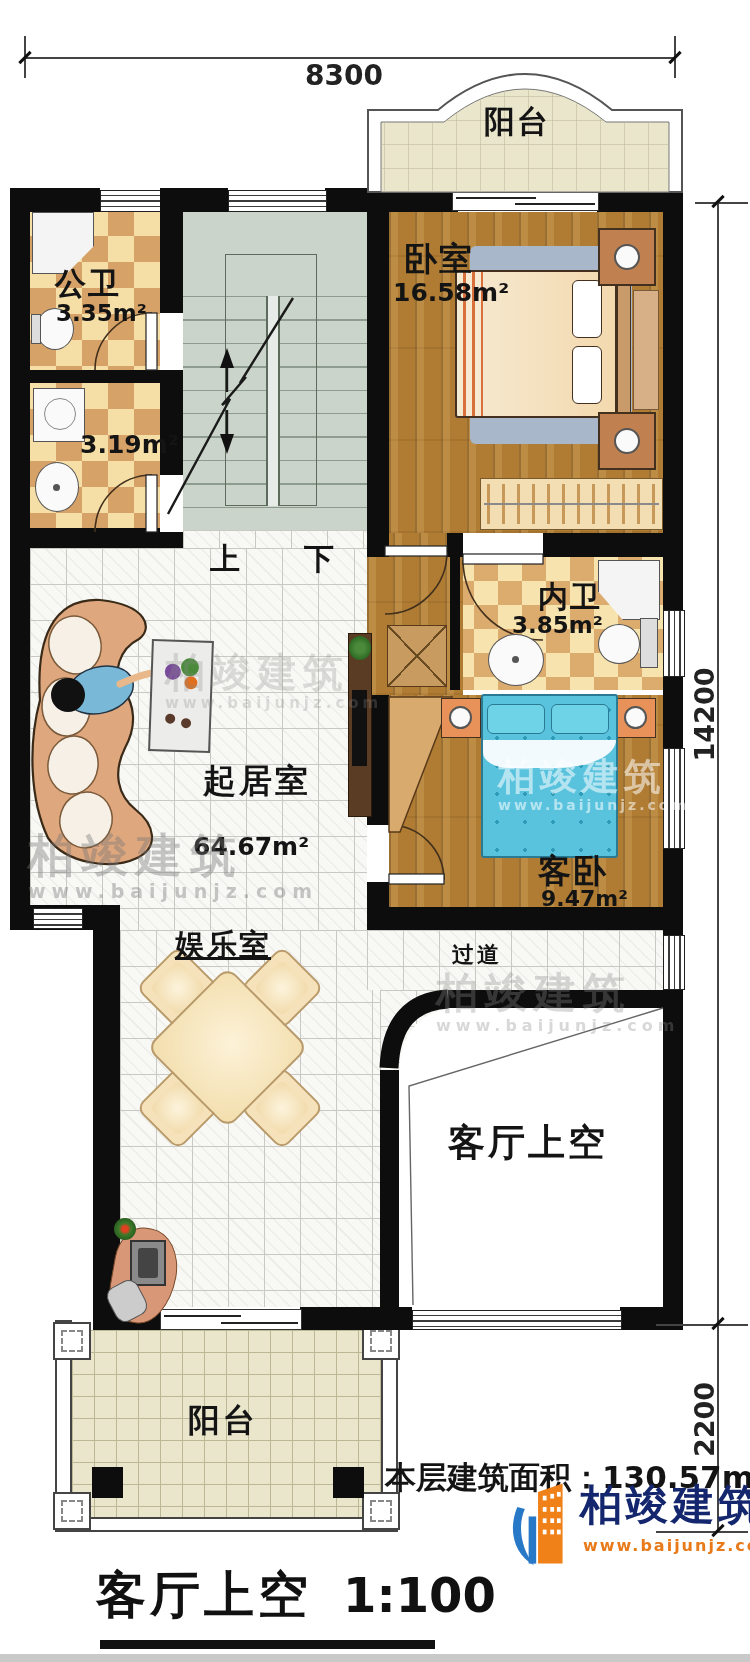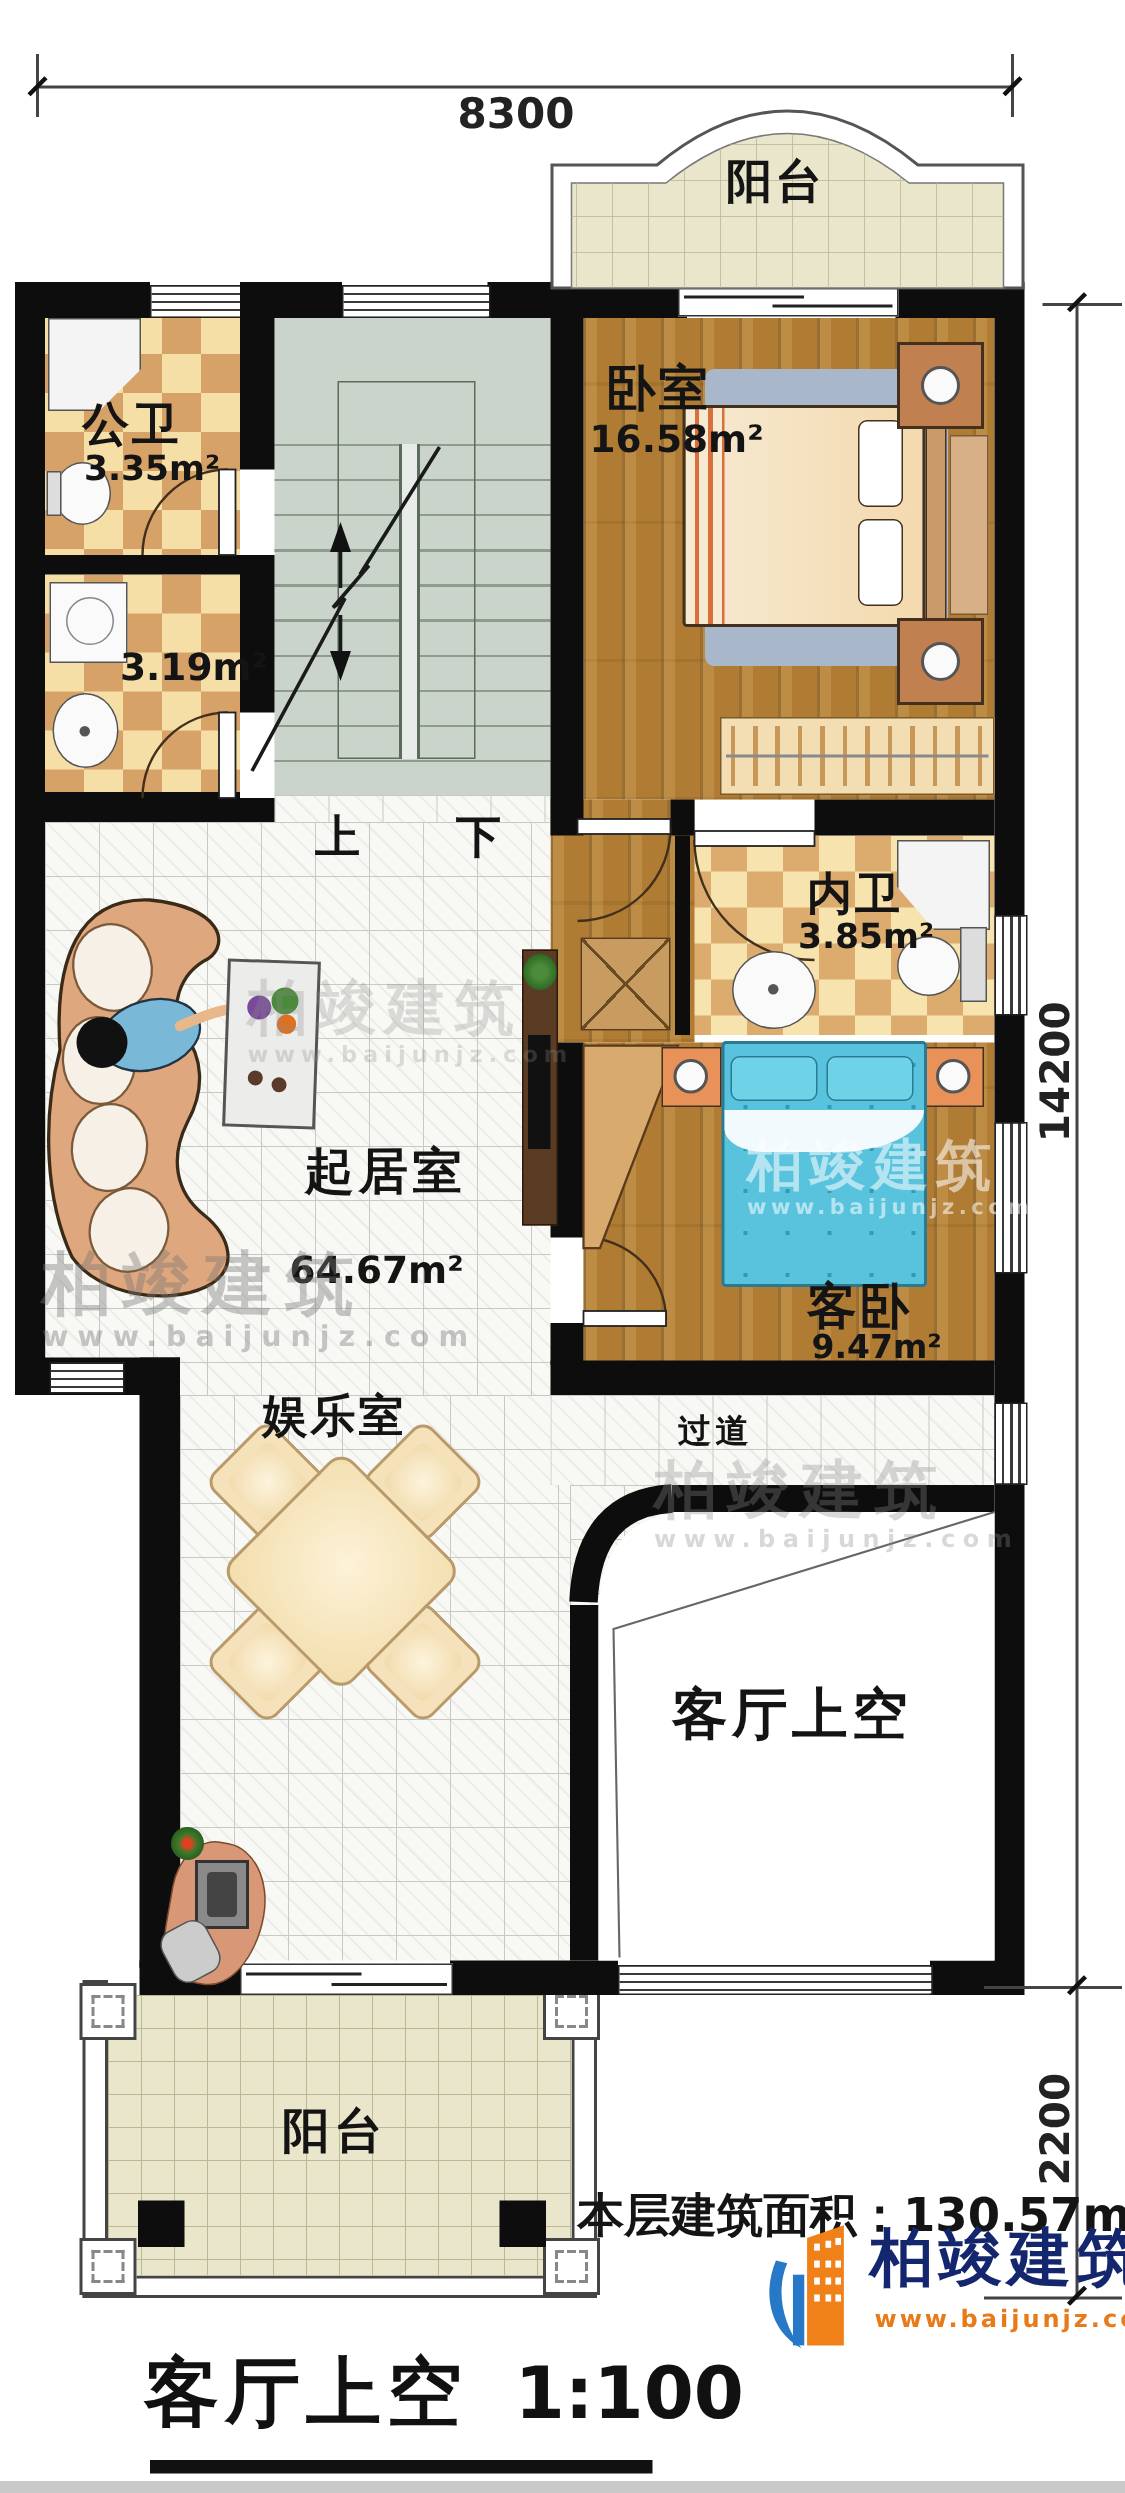--- a/index.html
+++ b/index.html
@@ -286,26 +286,26 @@
   <div class="abs" style="left:110px;top:1282px;width:34px;height:38px;background:#ccc;border:1.5px solid #555;border-radius:30%;transform:rotate(-28deg);box-sizing:border-box;"></div>
   <div class="abs" style="left:114px;top:1218px;width:22px;height:22px;background:radial-gradient(circle,#e04020 18%,#3a7a2a 40%,#2a5a1e 75%);border-radius:50%;"></div>
 
   <div class="rl" style="left:484px;top:106px;font-size:31px;letter-spacing:2px;">阳台</div>
   <div class="rl" style="left:404px;top:242px;font-size:33px;letter-spacing:2px;">卧室</div>
   <div class="rl" style="left:393px;top:280px;font-size:25px;">16.58m²</div>
   <div class="rl" style="left:55px;top:268px;font-size:31px;letter-spacing:2px;">公卫</div>
   <div class="rl" style="left:56px;top:302px;font-size:23px;">3.35m²</div>
   <div class="rl" style="left:80px;top:432px;font-size:25px;">3.19m²</div>
   <div class="rl" style="left:538px;top:582px;font-size:30px;letter-spacing:2px;">内卫</div>
-  <div class="rl" style="left:532px;top:614px;font-size:23px;">3.85m²</div>
+  <div class="rl" style="left:512px;top:614px;font-size:23px;">3.85m²</div>
   <div class="rl" style="left:203px;top:752px;font-size:33px;letter-spacing:3px;margin-top:12px;">起居室</div>
   <div class="rl" style="left:193px;top:834px;font-size:25px;">64.67m²</div>
   <div class="rl" style="left:538px;top:854px;font-size:33px;letter-spacing:2px;">客卧</div>
   <div class="rl" style="left:541px;top:888px;font-size:22px;">9.47m²</div>
-  <div class="rl" style="left:175px;top:930px;font-size:30px;letter-spacing:2px;">娱乐室</div>
+  <div class="rl" style="left:175px;top:930px;font-size:30px;letter-spacing:2px;text-decoration:underline;">娱乐室</div>
   <div class="rl" style="left:452px;top:944px;font-size:22px;letter-spacing:3px;">过道</div>
   <div class="rl" style="left:448px;top:1124px;font-size:37px;letter-spacing:3px;">客厅上空</div>
   <div class="rl" style="left:188px;top:1404px;font-size:32px;letter-spacing:3px;">阳台</div>
   <div class="rl" style="left:210px;top:544px;font-size:30px;">上</div>
   <div class="rl" style="left:304px;top:544px;font-size:30px;">下</div>
 
   <div class="wm" style="left:165px;top:652px;opacity:.28;">
     <span style="font-size:40px;letter-spacing:6px;">柏竣建筑</span>
     <span class="u" style="font-size:15px;letter-spacing:4px;margin-top:4px;">www.baijunjz.com</span>
   </div>

